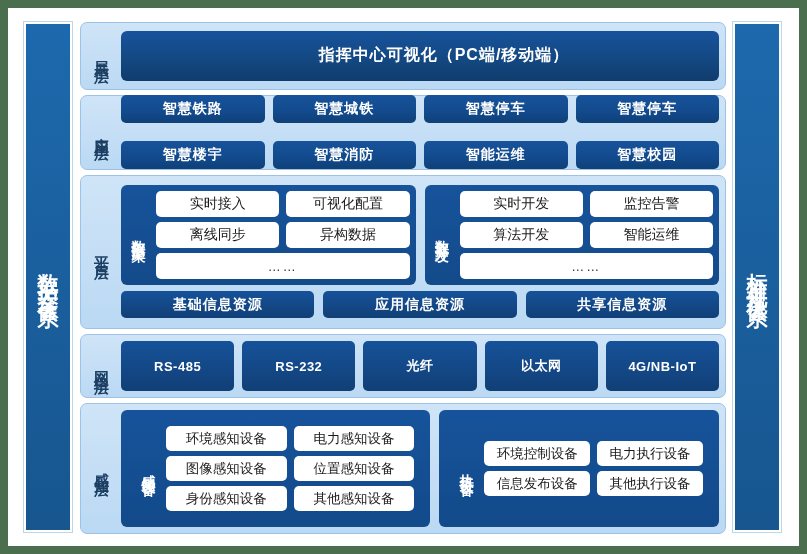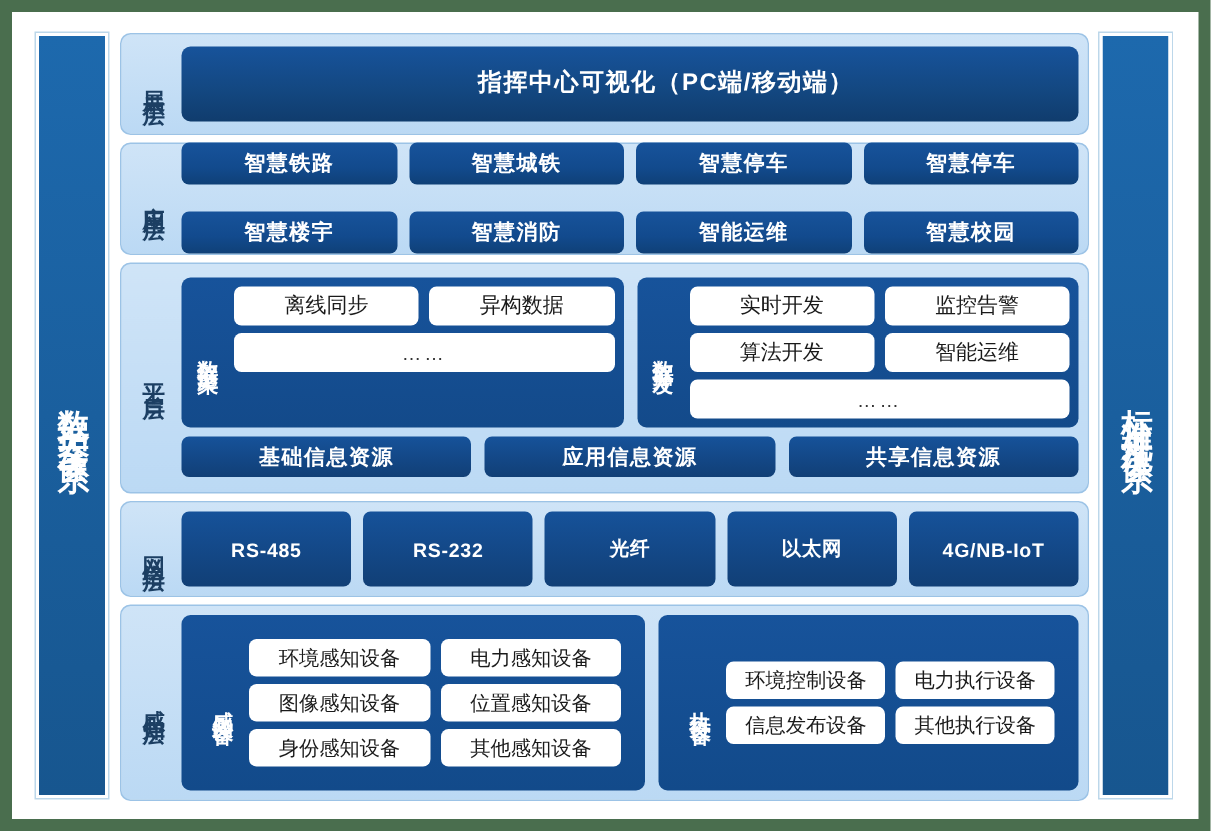--- a/index.html
+++ b/index.html
@@ -176,20 +176,24 @@
     <div class="layer layer-platform">
       <div class="layer-name">平台层</div>
       <div class="layer-body">
 
         <div class="platform-top">
 
           <div class="pf-group">
             <div class="pf-group-name">数据汇聚</div>
             <div class="pf-items">
               <div class="pf-row">
+                <div class="pf-chip">实时接入</div>
+                <div class="pf-chip">可视化配置</div>
+              </div>
+              <div class="pf-row">
                 <div class="pf-chip">离线同步</div>
                 <div class="pf-chip">异构数据</div>
               </div>
               <div class="pf-row">
                 <div class="pf-chip wide pf-dots">……</div>
               </div>
             </div>
           </div>
 
           <div class="pf-group">

